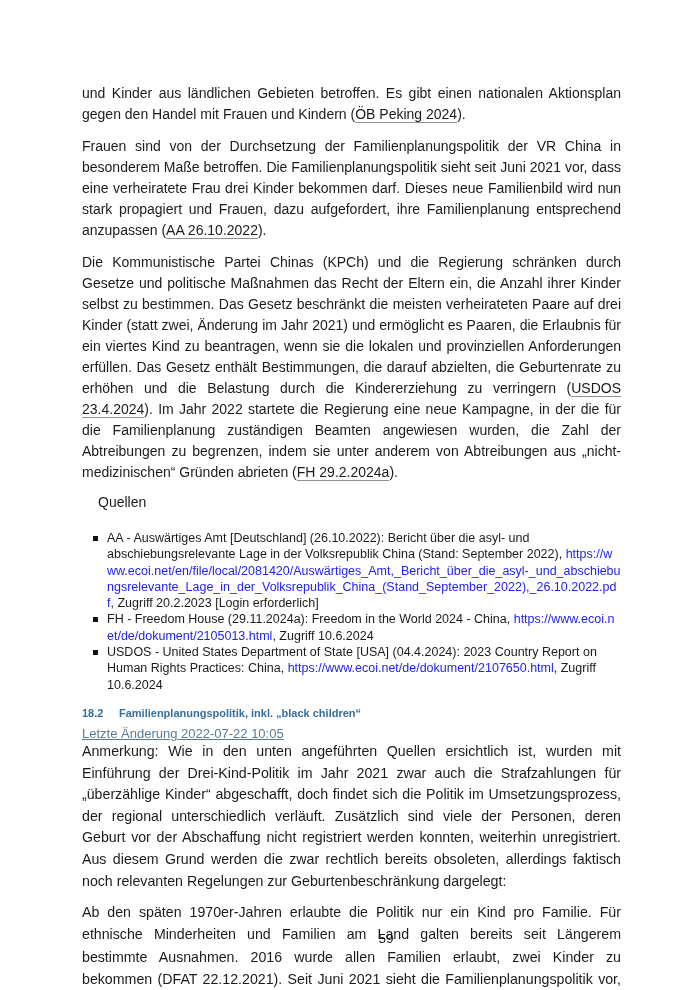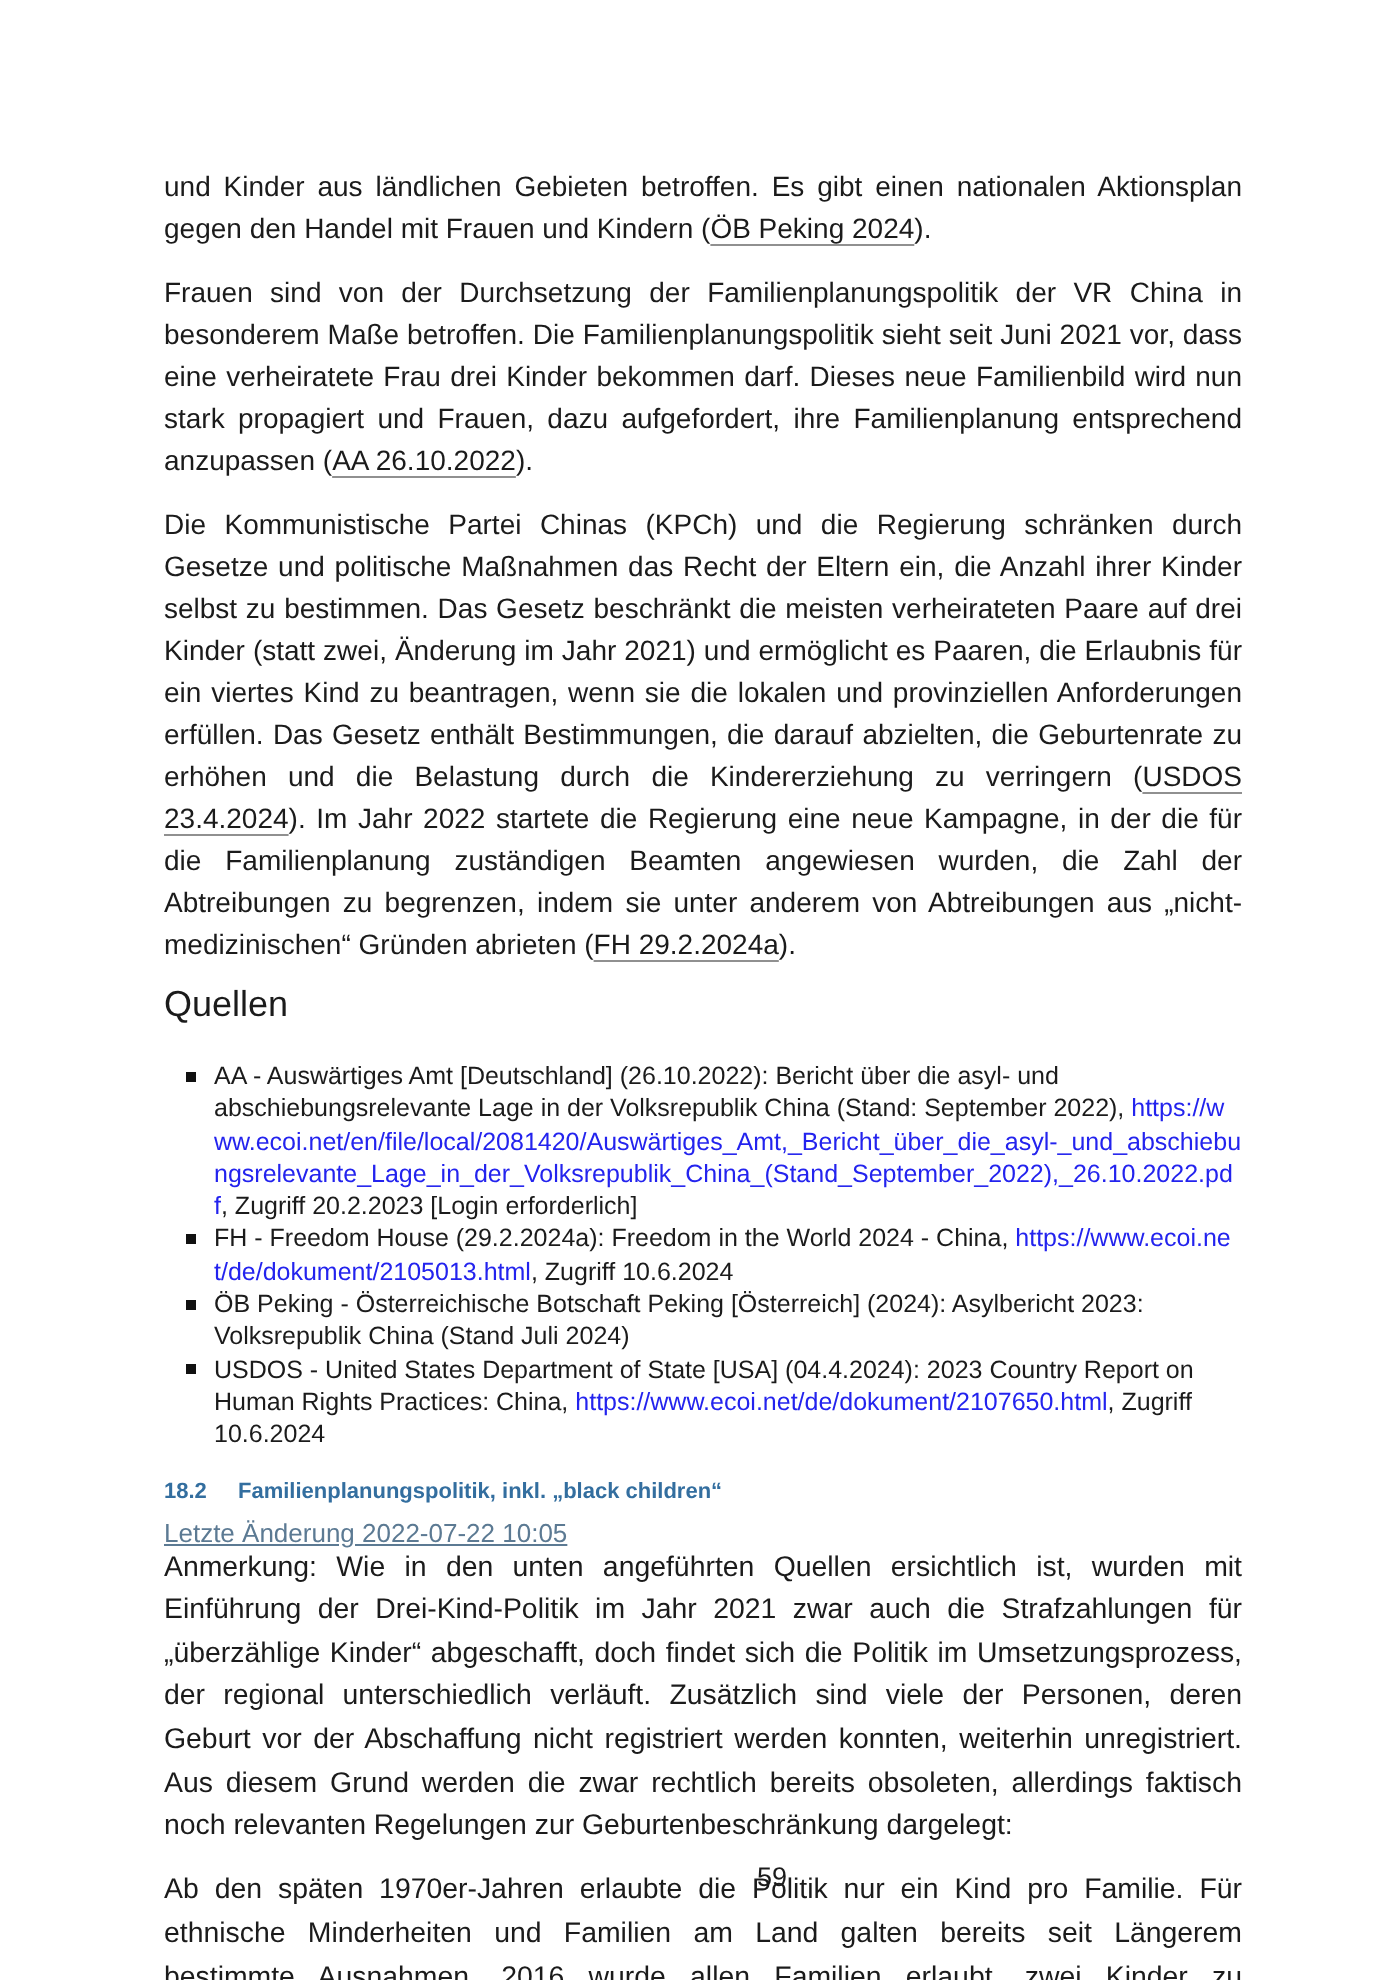--- a/index.html
+++ b/index.html
@@ -35,23 +35,23 @@
     text-decoration-color: var(--underline-gray, #909090);
     text-decoration-thickness: 1px;
     text-underline-offset: 3px;
     cursor: pointer;
   }
   .link {
     color: var(--link-blue, #2323ee);
     cursor: pointer;
   }
   .sources-heading {
-    font-size: 18px;
+    font-size: 14px;
     line-height: 16px;
-    margin: 1px 0 20px 0;
+    margin: 1px 0 20px 16px;
     color: var(--text, #1b1b1b);
   }
   ul.sources {
     list-style: none;
     margin: 0 0 0 11px;
     padding: 0;
     font-size: 12.5px;
     line-height: 16.3px;
     color: var(--text, #1b1b1b);
   }
@@ -113,22 +113,22 @@
     <p class="body-text"><span>und Kinder aus ländlichen Gebieten betroffen. Es gibt einen nationalen Aktionsplan gegen den Handel mit Frauen und Kindern (</span><span class="cite">ÖB Peking 2024</span><span>).</span></p>
 
     <p class="body-text"><span>Frauen sind von der Durchsetzung der Familienplanungspolitik der VR China in besonderem Maße betroffen. Die Familienplanungspolitik sieht seit Juni 2021 vor, dass eine verheiratete Frau drei Kinder bekommen darf. Dieses neue Familienbild wird nun stark propagiert und Frauen, dazu aufgefordert, ihre Familienplanung entsprechend anzupassen (</span><span class="cite">AA 26.10.2022</span><span>).</span></p>
 
     <p class="body-text"><span>Die Kommunistische Partei Chinas (KPCh) und die Regierung schränken durch Gesetze und politische Maßnahmen das Recht der Eltern ein, die Anzahl ihrer Kinder selbst zu bestimmen. Das Gesetz beschränkt die meisten verheirateten Paare auf drei Kinder (statt zwei, Änderung im Jahr 2021) und ermöglicht es Paaren, die Erlaubnis für ein viertes Kind zu beantragen, wenn sie die lokalen und provinziellen Anforderungen erfüllen. Das Gesetz enthält Bestimmungen, die darauf abzielten, die Geburtenrate zu erhöhen und die Belastung durch die Kindererziehung zu verringern (</span><span class="cite">USDOS 23.4.2024</span><span>). Im Jahr 2022 startete die Regierung eine neue Kampagne, in der die für die Familienplanung zuständigen Beamten angewiesen wurden, die Zahl der Abtreibungen zu begrenzen, indem sie unter anderem von Abtreibungen aus „nicht-medizinischen“ Gründen abrieten (</span><span class="cite">FH 29.2.2024a</span><span>).</span></p>
 
     <p class="sources-heading">Quellen</p>
 
     <ul class="sources" id="sources-list">
         <li><span class="bullet"></span><span>AA - Auswärtiges Amt [Deutschland] (26.10.2022): Bericht über die asyl- und abschiebungsrelevante Lage in der Volksrepublik China (Stand: September 2022), </span><span class="link">https://www.ecoi.net/en/file/local/2081420/Auswärtiges_Amt,_Bericht_über_die_asyl-_und_abschiebungsrelevante_Lage_in_der_Volksrepublik_China_(Stand_September_2022),_26.10.2022.pdf</span><span>, Zugriff 20.2.2023 [Login erforderlich]</span></li>
-        <li><span class="bullet"></span><span>FH - Freedom House (29.2.2024a): Freedom in the World 2024 - China, </span><span class="link">https://www.ecoi.net/de/dokument/2105013.html</span><span>, Zugriff 10.6.2024</span></li>
-        <li><span class="bullet"></span><span>ÖB Peking - Österreichische Botschaft Peking [Österreich] (2024): Asylbericht 2023: Volksrepublik China (Stand Juli 2024)</span></li>
+        <li><span class="bullet"></span><span>FH - Freedom House (29.11.2024a): Freedom in the World 2024 - China, </span><span class="link">https://www.ecoi.net/de/dokument/2105013.html</span><span>, Zugriff 10.6.2024</span></li>
+        <li><span class="bullet"></span></li>
         <li><span class="bullet"></span><span>USDOS - United States Department of State [USA] (04.4.2024): 2023 Country Report on Human Rights Practices: China, </span><span class="link">https://www.ecoi.net/de/dokument/2107650.html</span><span>, Zugriff 10.6.2024</span></li>
       </ul>
 
     <h2 class="section-heading">
       <span class="sec-num">18.2</span><span class="sec-title">Familienplanungspolitik, inkl. „black children“</span>
     </h2>
 
     <p class="meta">Letzte Änderung 2022-07-22 10:05</p>
 
     <p class="body-text note"><span>Anmerkung: Wie in den unten angeführten Quellen ersichtlich ist, wurden mit Einführung der Drei-Kind-Politik im Jahr 2021 zwar auch die Strafzahlungen für „überzählige Kinder“ abgeschafft, doch findet sich die Politik im Umsetzungsprozess, der regional unterschiedlich verläuft. Zusätzlich sind viele der Personen, deren Geburt vor der Abschaffung nicht registriert werden konnten, weiterhin unregistriert. Aus diesem Grund werden die zwar rechtlich bereits obsoleten, allerdings faktisch noch relevanten Regelungen zur Geburtenbeschränkung dargelegt:</span></p>

